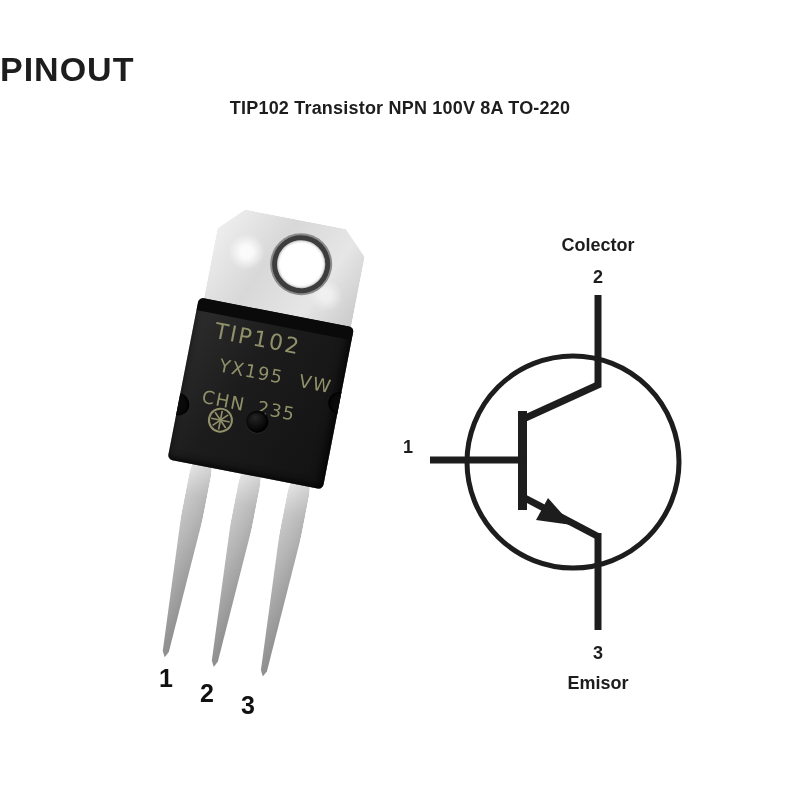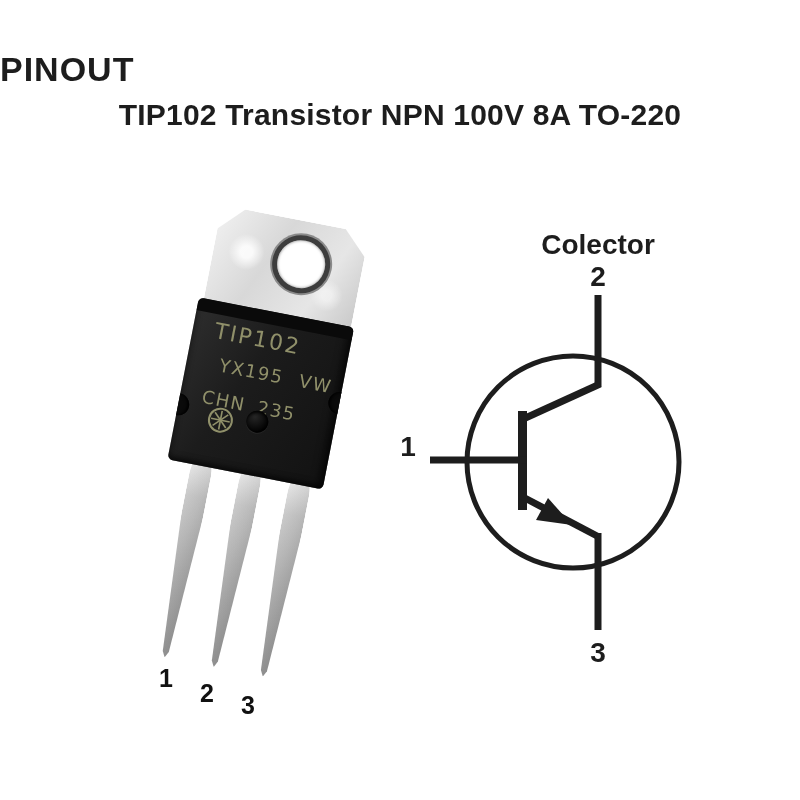--- a/index.html
+++ b/index.html
@@ -8,21 +8,21 @@
     position:relative; width:800px; height:800px; background:#ffffff;
     overflow:hidden; font-family:"Liberation Sans", sans-serif; color:#1d1d1d;
   }
   
   .title {
     position:absolute; top:50px; left:0; width:800px; text-align:left;
     font-size:34px; font-weight:800; letter-spacing:1px; color:#1d1d1d;
   }
   .subtitle {
     position:absolute; top:98px; left:0; width:800px; text-align:center;
-    font-size:30px; font-weight:700; letter-spacing:0.2px; color:#1d1d1d;
+    font-size:18px; font-weight:700; letter-spacing:0.2px; color:#1d1d1d;
   }
   
   .package {
     position:absolute; left:222px; top:205px; width:150px; height:460px;
     transform:rotate(11deg); transform-origin:0 0;
   }
   .tab {
     position:absolute; left:0; top:0; width:150px; height:230px;
     clip-path:polygon(24px 0, 126px 0, 150px 24px, 150px 230px, 0 230px, 0 24px);
     background:linear-gradient(115deg,#f1f1f1 0%, #d8d8d8 30%, #e6e6e6 55%, #bdbdbd 85%, #a9a9a9 100%);
@@ -81,21 +81,21 @@
     position:absolute; width:30px; text-align:center;
     font-size:25px; font-weight:700; color:#111;
   }
   .n1 { left:151px; top:664px; }
   .n2 { left:192px; top:679px; }
   .n3 { left:233px; top:691px; }
   
   .schematic { position:absolute; left:380px; top:230px; width:420px; height:470px; }
   .schematic svg { position:absolute; left:0; top:0; }
   .lbl {
-    position:absolute; text-align:center; font-size:28px; font-weight:800;
+    position:absolute; text-align:center; font-size:18px; font-weight:800;
     line-height:30px; color:#1d1d1d; white-space:nowrap;
   }
   .lbl-colector-name { left:118px; top:0px;   width:200px; }
   .lbl-colector-num  { left:118px; top:32px;  width:200px; }
   .lbl-base-num      { left:-12px; top:202px; width:80px;  }
   .lbl-base-name     { left:-22px; top:233px; width:100px; }
   .lbl-emisor-num    { left:118px; top:408px; width:200px; }
   .lbl-emisor-name   { left:118px; top:438px; width:200px; }
 </style>
 </head>
@@ -146,15 +146,16 @@
         <line x1="50" y1="230" x2="147" y2="230" stroke-width="7"></line>
         <line x1="141" y1="266" x2="219" y2="307" stroke-width="7"></line>
         <line x1="218" y1="303" x2="218" y2="400" stroke-width="7"></line>
       </g>
       <polygon points="192,295 156,290 168,268" fill="#1d1d1d"></polygon>
     </svg>
     <div class="lbl lbl-colector-name">Colector</div>
     <div class="lbl lbl-colector-num">2</div>
     <div class="lbl lbl-base-num">1</div>
     <div class="lbl lbl-emisor-num">3</div>
+    <div class="lbl lbl-emisor-name">Emisor</div>
   </div>
 
 </div>
 
 </body></html>

